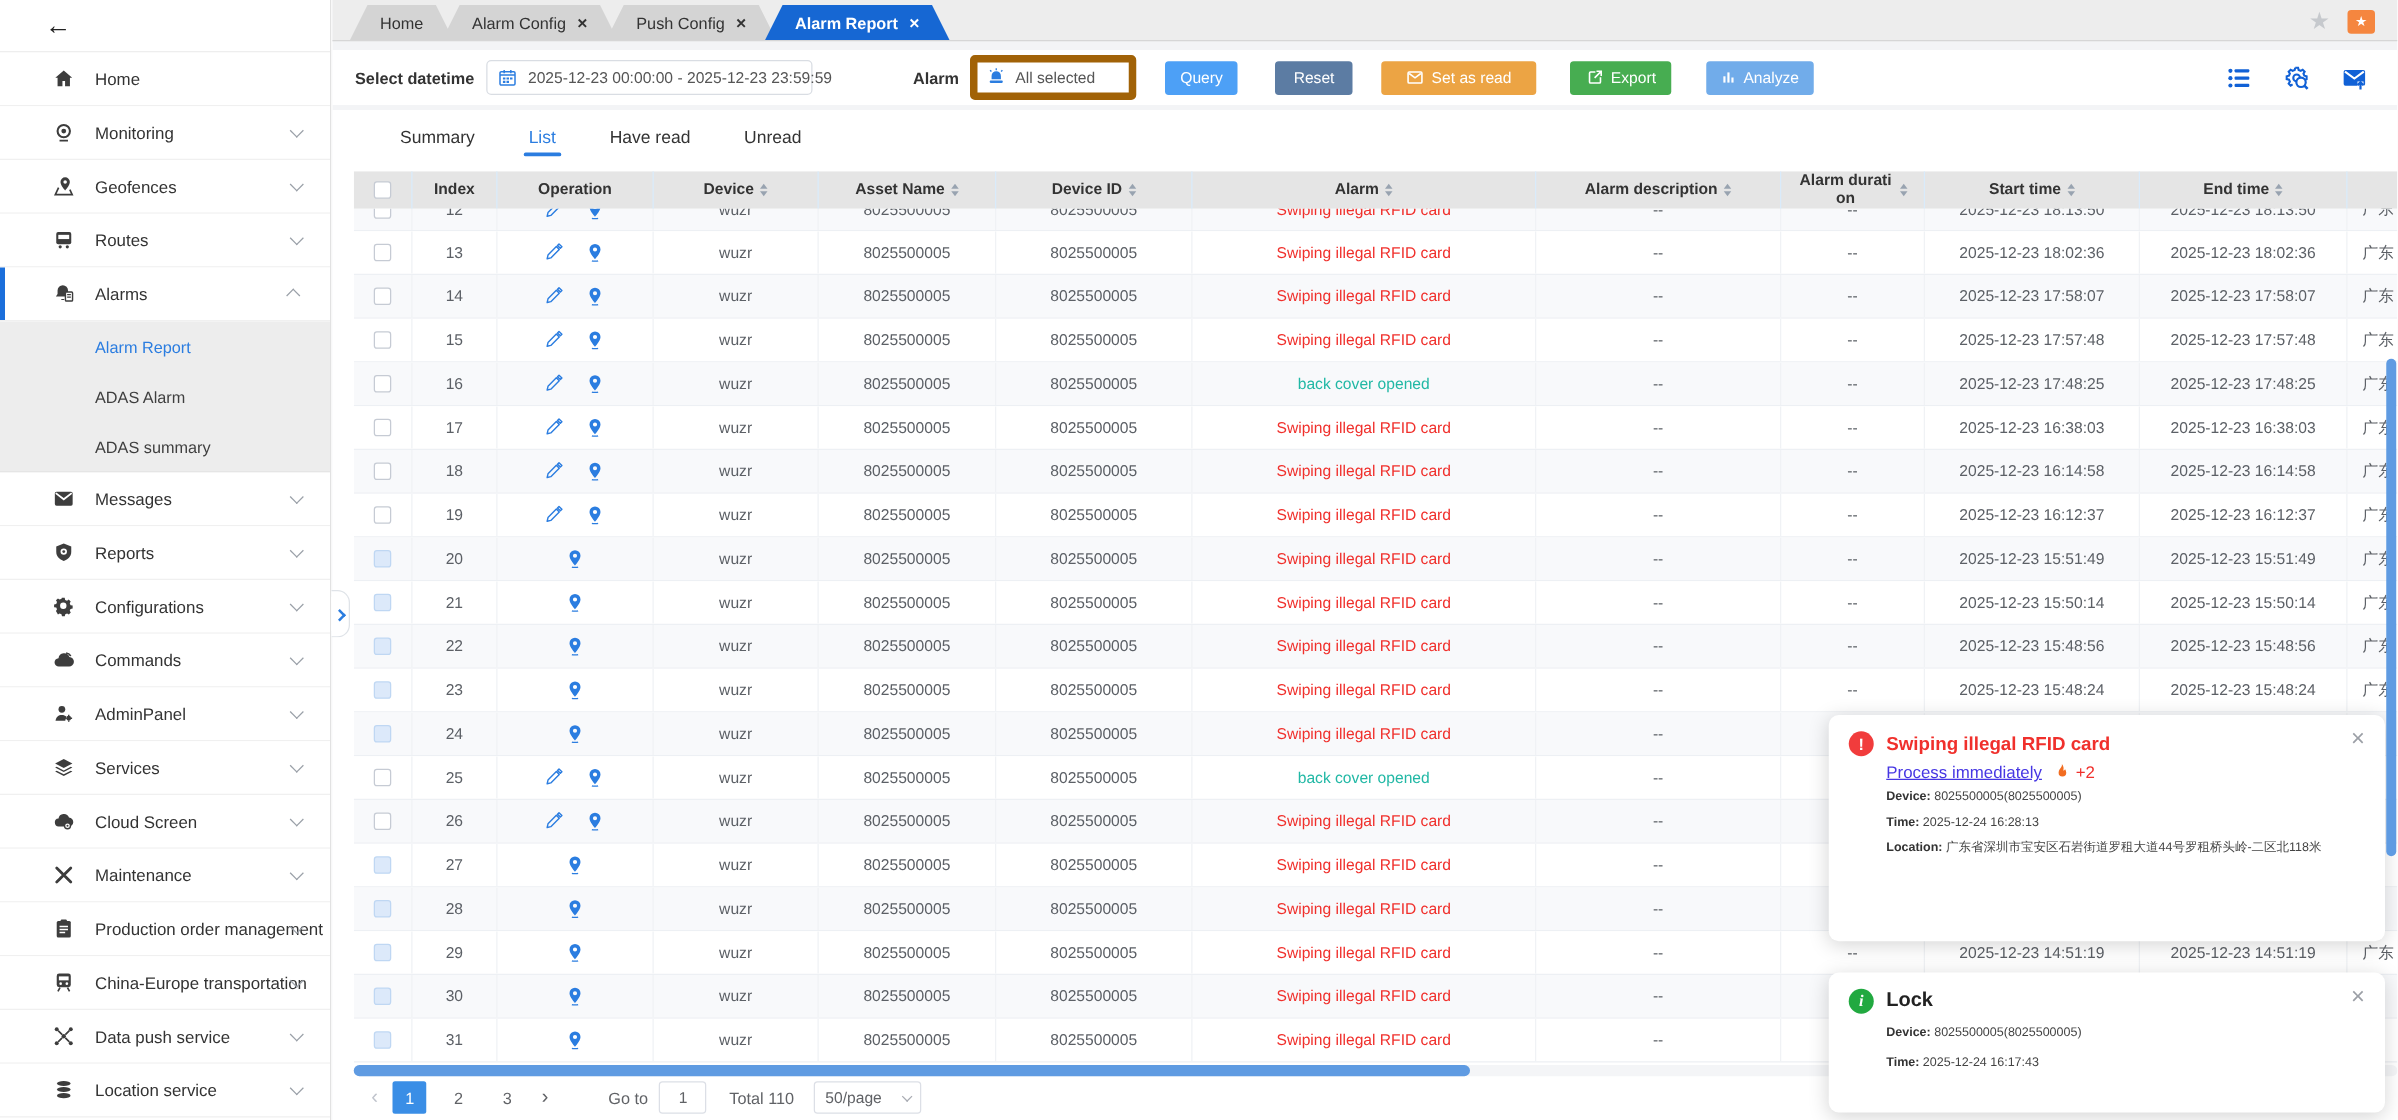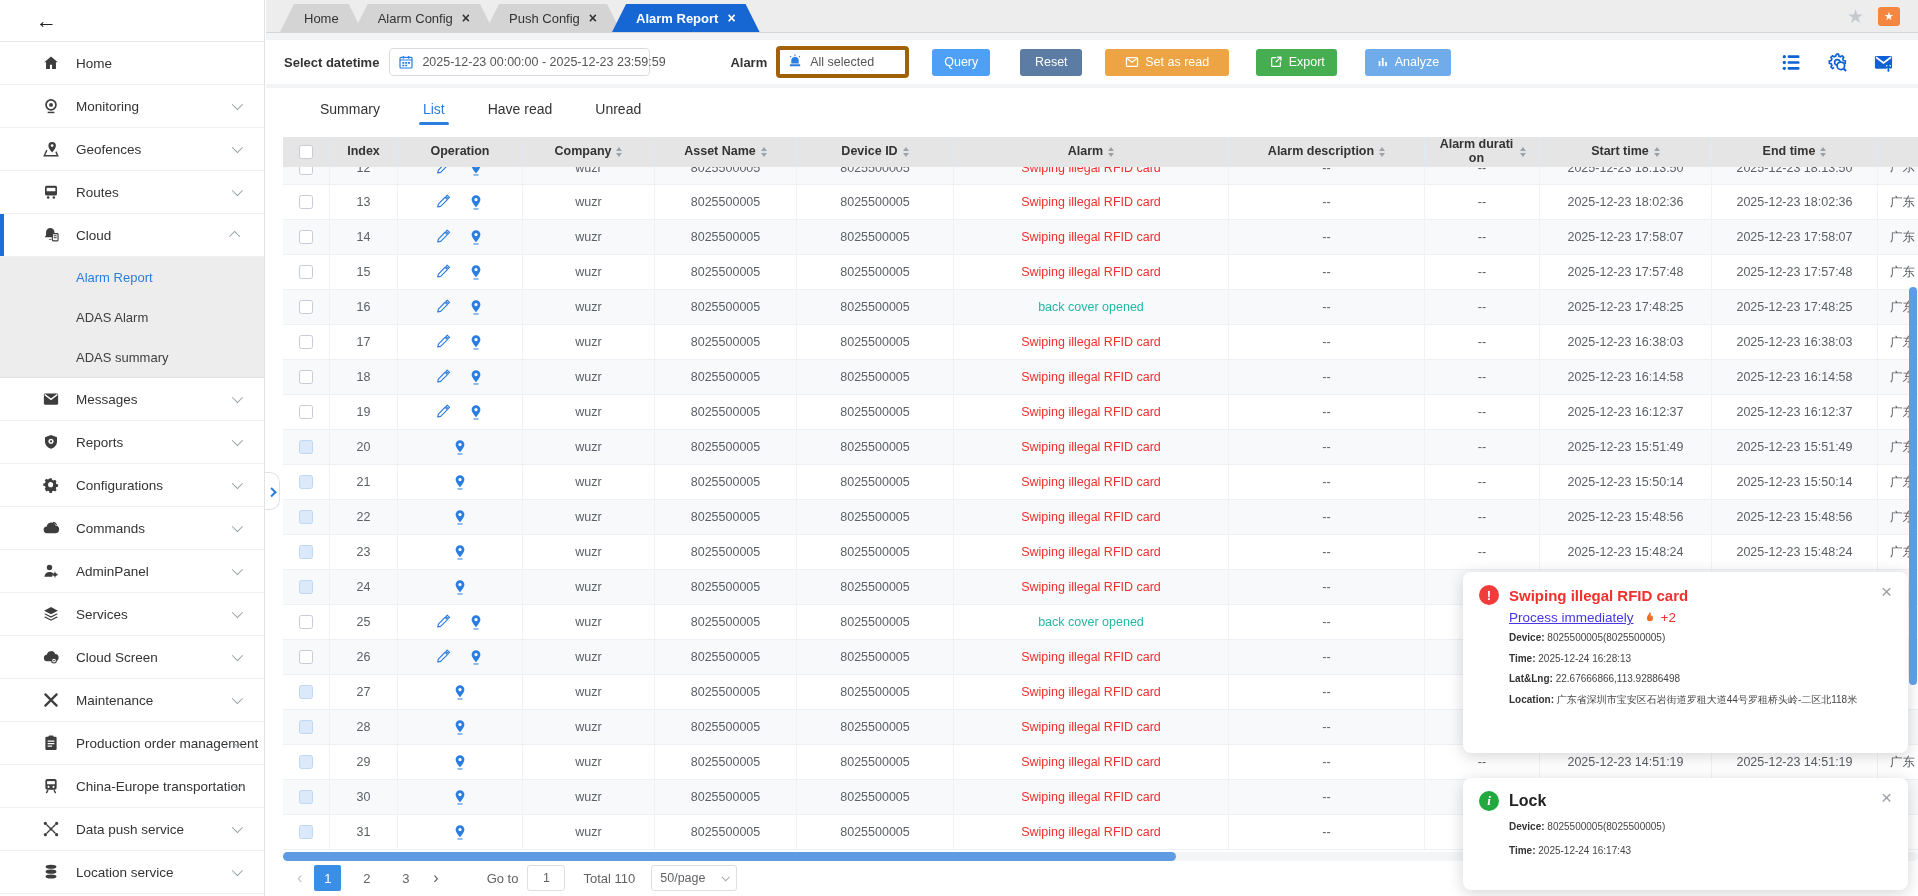--- a/index.html
+++ b/index.html
@@ -32,21 +32,21 @@
 .star-glyph { font-size:19px; color:#c6c9cd; cursor:pointer; }
 .fav-badge { width:22px; height:19px; background:#f5863f; border-radius:3px; color:#fff; font-size:11px; display:flex; align-items:center; justify-content:center; cursor:pointer; }
 
 .toolbar { position:absolute; top:40px; left:0; right:0; height:44px; background:#fff; display:flex; align-items:center; }
 .tl-label { font-size:13px; font-weight:bold; color:#333; }
 #dt-label { margin-left:18px; }
 .date-box { margin-left:10px; width:261px; height:28px; border:1px solid #d9dde3; border-radius:4px; background:#fff; display:flex; align-items:center; padding:0 8px; cursor:pointer; }
 .date-box .ico { width:16px; height:16px; color:#2b7de0; flex:none; }
 .date-box .val { margin-left:8px; font-size:12.5px; color:#555; white-space:nowrap; }
 #alarm-label { margin-left:80px; }
-.alarm-select { margin-left:9px; width:133px; height:28px; border:4px solid #a16207; border-radius:4px; background:#fff; display:flex; align-items:center; padding:12px 7px; cursor:pointer; }
+.alarm-select { margin-left:9px; width:133px; height:28px; border:6px solid #a16207; border-radius:4px; background:#fff; display:flex; align-items:center; padding:12px 7px; cursor:pointer; }
 .alarm-select .ico { width:16px; height:16px; color:#2b7de0; flex:none; }
 .alarm-select .val { margin-left:7px; font-size:12.5px; color:#555; }
 .btn { height:27px; border:none; border-radius:3px; color:#fff; font-size:12.5px; font-family:inherit; display:flex; align-items:center; justify-content:center; gap:6px; cursor:pointer; padding:0 12px; }
 .btn .bico { width:14px; height:14px; }
 #btn-query { margin-left:23px; width:58px; background:#4da0f6; }
 #btn-reset { margin-left:30px; width:62px; background:#5c7ca3; }
 #btn-read  { margin-left:23px; width:124px; background:#eca444; }
 #btn-export{ margin-left:27px; width:81px; background:#47ad51; }
 #btn-analyze{ margin-left:28px; width:86px; background:#71aceа; background:#71acea; }
 .tb-icons { margin-left:auto; margin-right:24px; display:flex; align-items:center; gap:25px; }
@@ -157,21 +157,21 @@
         <span class="lbl">Routes</span>
         <span class="chev down"></span>
       </div>
       <div class="side-item active">
         <span class="ico"><svg viewBox="0 0 24 24" width="100%" height="100%" fill="currentColor" xmlns="http://www.w3.org/2000/svg">
             <path d="M11 2.8a5.6 5.6 0 0 0-5.6 5.6v3.8L3.6 15h14.8l-1.8-2.8V8.4A5.6 5.6 0 0 0 11 2.8z"></path>
             <path d="M9 17.5a2.2 2.2 0 0 0 4 0z"></path>
             <rect x="13.8" y="10.2" width="7.6" height="9.6" rx="1" fill="#fff" stroke="currentColor" stroke-width="1.5"></rect>
             <path d="M15.6 13h4M15.6 15.7h4" stroke="currentColor" stroke-width="1.3" fill="none"></path>
           </svg></span>
-        <span class="lbl">Cloud</span>
+        <span class="lbl">Alarms</span>
         <span class="chev up"></span>
       </div>
       <div class="submenu">
         <div class="submenu-item active">Alarm Report</div>
         <div class="submenu-item">ADAS Alarm</div>
         <div class="submenu-item">ADAS summary</div>
       </div>
       <div class="side-item">
         <span class="ico"><svg viewBox="0 0 24 24" width="100%" height="100%" fill="currentColor" xmlns="http://www.w3.org/2000/svg">
             <rect x="2.5" y="4.5" width="19" height="15" rx="1.8"></rect>
@@ -394,21 +394,21 @@
           <div class="th">
             <span class="cb"></span>
           </div>
           <div class="th">
             <span class="th-lbl">Index</span>
           </div>
           <div class="th">
             <span class="th-lbl">Operation</span>
           </div>
           <div class="th sortable">
-            <span class="th-lbl">Company</span>
+            <span class="th-lbl">Device</span>
             <span class="carets">
               <i class="up"></i>
               <i class="dn"></i>
             </span>
           </div>
           <div class="th sortable">
             <span class="th-lbl">Asset Name</span>
             <span class="carets">
               <i class="up"></i>
               <i class="dn"></i>
@@ -947,21 +947,20 @@
   </div>
   <div class="p-link-row">
     <span class="p-link">Process immediately</span>
     <span class="flame"><svg viewBox="0 0 24 24" width="100%" height="100%" fill="currentColor" xmlns="http://www.w3.org/2000/svg">
           <path d="M12 1.8c.7 3-1.3 4.6-2.6 6.4C8.3 9.8 7.8 11.3 7.8 13a4.9 4.9 0 0 0 9.8 0c0-1.6-.5-3-1.4-4.5-.9 1.5-1.8 2-2.5 1.7 1.1-2.7.4-6-1.7-8.4z" fill="#f26d21"></path>
         </svg></span>
     <span class="flame-count">+2</span>
   </div>
   <div class="p-line"><b>Device:</b> <span>8025500005(8025500005)</span></div>
   <div class="p-line"><b>Time:</b> <span>2025-12-24 16:28:13</span></div>
-  <div class="p-line"><b>Lat&amp;Lng:</b> <span>22.67666866,113.92886498</span></div>
   <div class="p-line" style="white-space:normal;"><b>Location:</b> <span>广东省深圳市宝安区石岩街道罗租大道44号罗租桥头岭-二区北118米</span></div>
 </div>
 
 <div class="popup" id="popup2">
   <div class="p-head">
     <span class="sev info">i</span>
     <span class="p-title">Lock</span>
     <span class="p-close">×</span>
   </div>
   <div class="p-line"><b>Device:</b> <span>8025500005(8025500005)</span></div>

